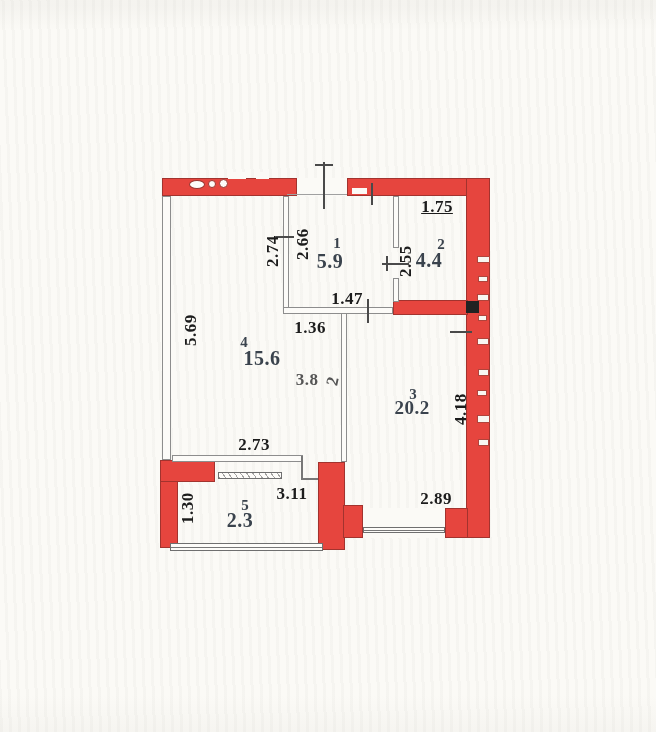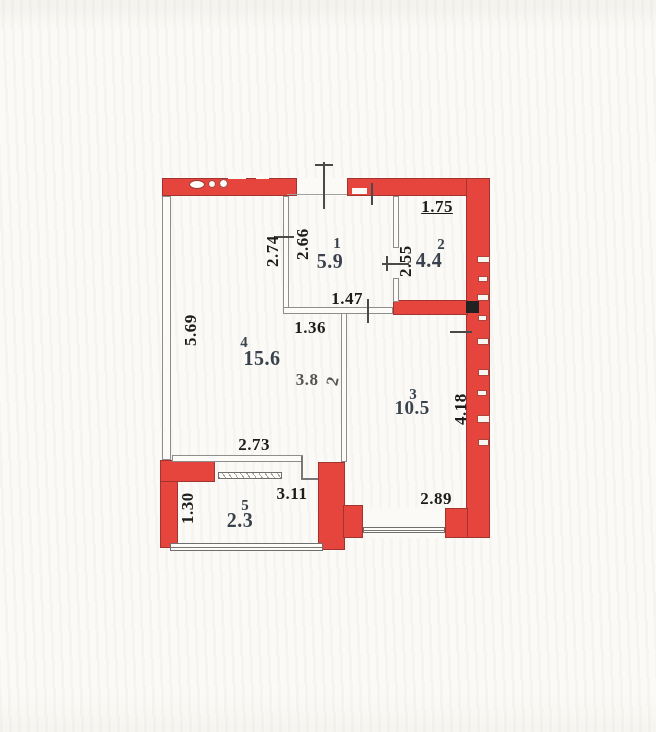--- a/index.html
+++ b/index.html
@@ -95,21 +95,21 @@
   <div class="abs tick" style="left:367px;top:299px;width:1.5px;height:24px;"></div>
   <div class="abs tick" style="left:450px;top:331px;width:22px;height:1.5px;"></div>
 
   <div class="abs" style="left:466px;top:301px;width:13px;height:12px;background:#222;"></div>
 
   <span class="abs room-num" style="left:337px;top:243px;">1</span>
   <span class="abs room-area" style="left:330px;top:261px;">5.9</span>
   <span class="abs room-num" style="left:441px;top:244px;">2</span>
   <span class="abs room-area" style="left:429px;top:260px;">4.4</span>
   <span class="abs room-num" style="left:413px;top:394px;">3</span>
-  <span class="abs room-area" style="left:412px;top:408px;font-size:19px;">10.5</span>
+  <span class="abs room-area" style="left:412px;top:408px;font-size:19px;">20.2</span>
   <span class="abs room-num" style="left:244px;top:342px;">4</span>
   <span class="abs room-area" style="left:242px;top:358px;margin-left:20px;">15.6</span>
   <span class="abs room-num" style="left:245px;top:505px;">5</span>
   <span class="abs room-area" style="left:240px;top:520px;">2.3</span>
 
   <span class="abs dim" style="left:437px;top:207px;text-decoration:underline;">1.75</span>
   <span class="abs dim rot" style="left:273px;top:251px;">2.74</span>
   <span class="abs dim rot" style="left:303px;top:244px;">2.66</span>
   <span class="abs dim rot" style="left:406px;top:261px;">2.55</span>
   <span class="abs dim" style="left:347px;top:299px;">1.47</span>

